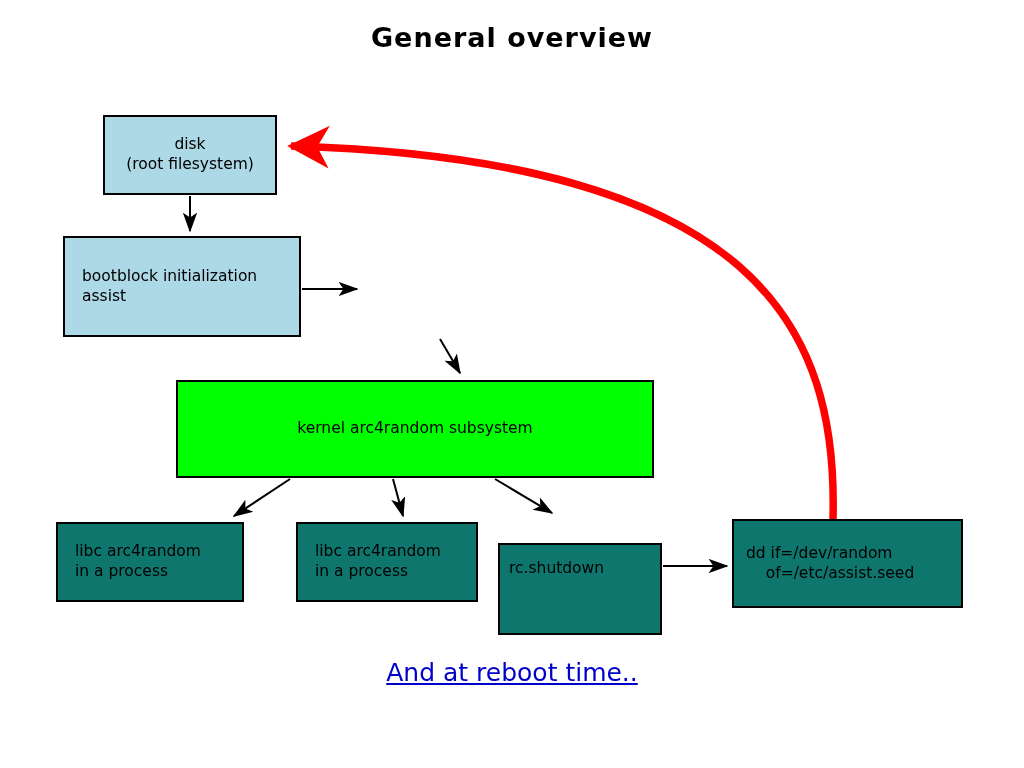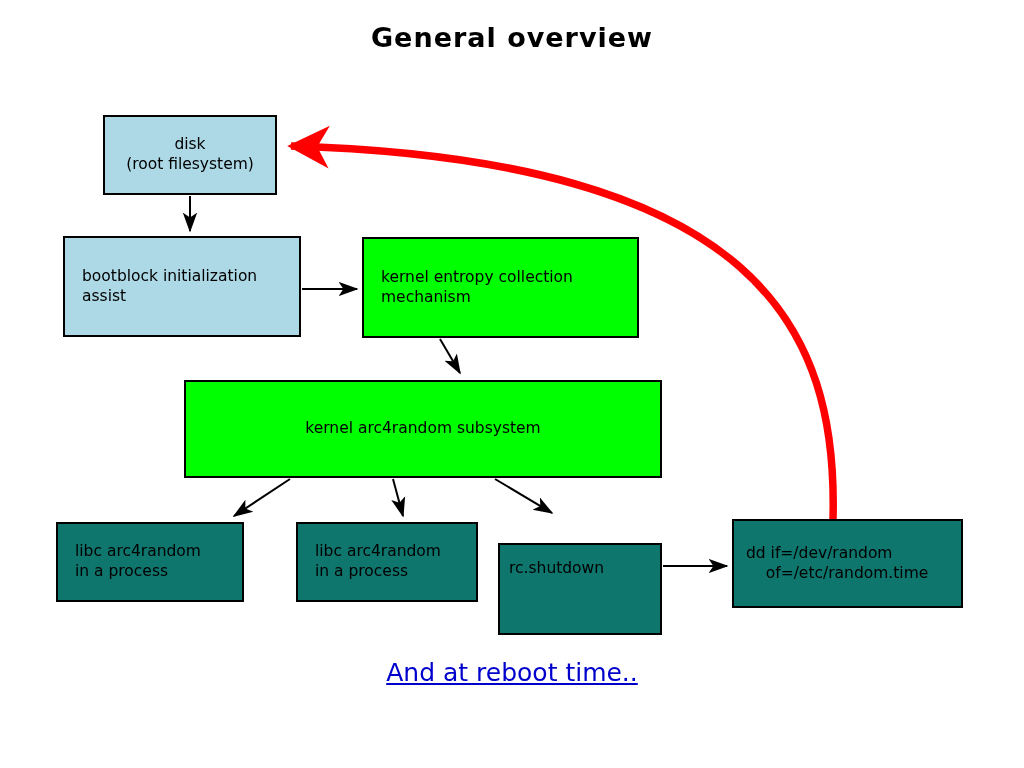--- a/index.html
+++ b/index.html
@@ -103,43 +103,39 @@
   <div class="node fill-blue align-left" style="left:63px; top:236px; width:238px; height:101px;">
     <span class="label">bootblock initialization
 assist</span>
   </div>
 
   <div class="node fill-blue align-center" style="left:103px; top:115px; width:174px; height:80px;">
     <span class="label">disk
 (root filesystem)</span>
   </div>
 
-  <div class="node fill-green align-left" style="left:362px; top:237px; width:277px; height:101px;">
-    <span class="label">kernel entropy collection
-mechanism</span>
-  </div>
 
-  <div class="node fill-green align-center" style="left:184px; top:380px; width:478px; height:98px;">
+  <div class="node fill-green align-center" style="left:176px; top:380px; width:478px; height:98px;">
     <span class="label">kernel arc4random subsystem</span>
   </div>
 
   <div class="node fill-orange align-left" style="left:56px; top:522px; width:188px; height:80px;">
     <span class="label">libc arc4random
 in a process</span>
   </div>
 
   <div class="node fill-orange align-left" style="left:296px; top:522px; width:182px; height:80px;">
     <span class="label">libc arc4random
 in a process</span>
   </div>
 
   <div class="node fill-orange align-top" style="left:498px; top:518px; width:164px; height:92px;">
     <span class="label">rc.shutdown</span>
   </div>
 
   <div class="node fill-orange align-mid" style="left:732px; top:519px; width:231px; height:89px;">
     <span class="label">dd if=/dev/random
-    of=/etc/random.time</span>
+    of=/etc/assist.seed</span>
   </div>
 
   <div class="caption">And at reboot time..</div>
 
 </div>
 
 </body></html>

